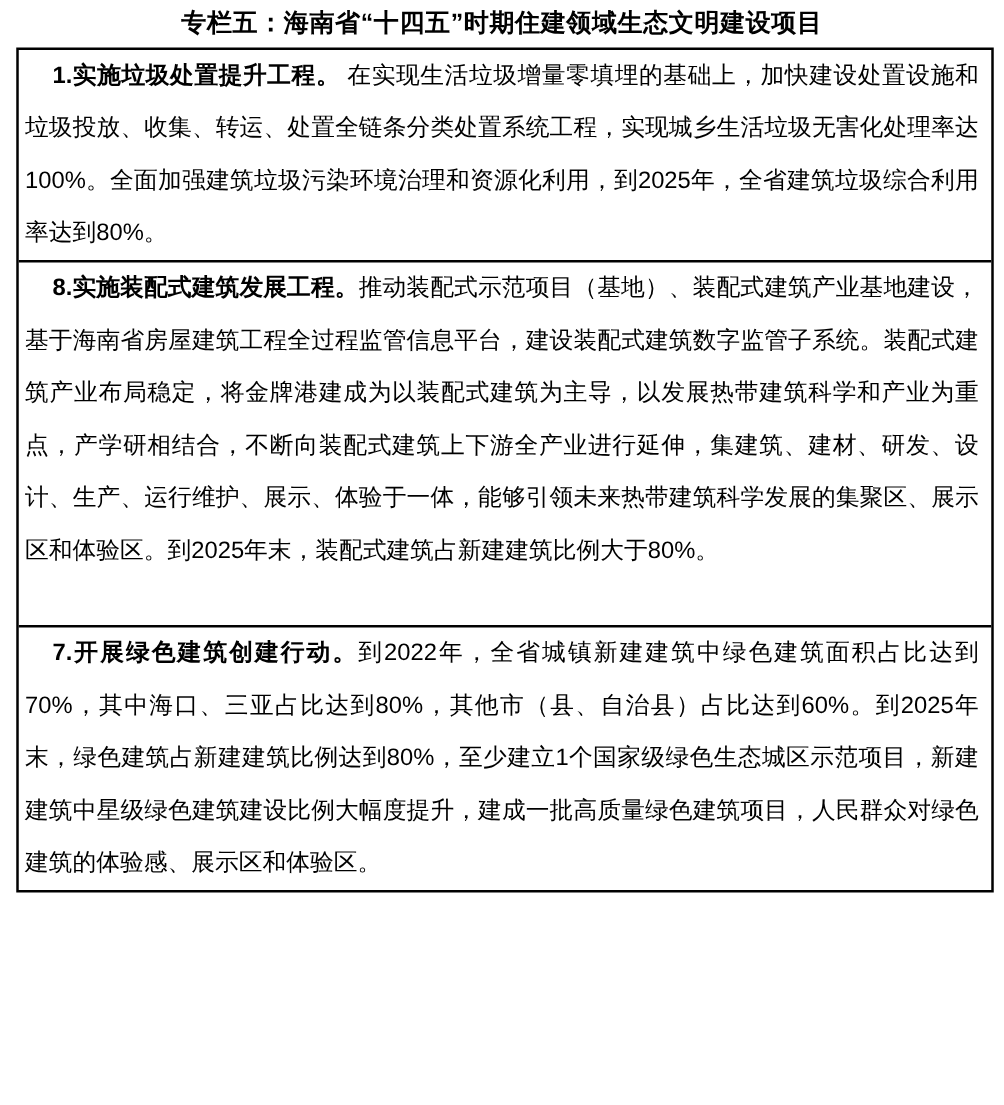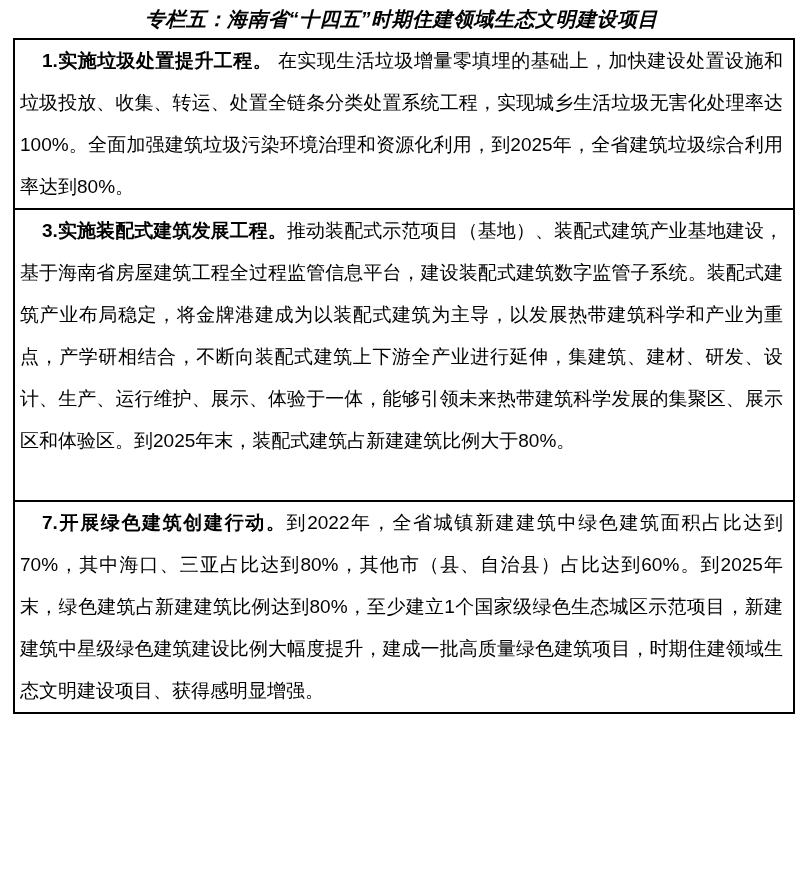--- a/index.html
+++ b/index.html
@@ -15,21 +15,20 @@
     color: #000000;
   }
   .page-title {
     margin: 0 0 7px 0;
     padding-top: 7px;
     text-align: center;
     font-size: 20px;
     line-height: 24px;
     font-weight: bold;
     letter-spacing: 0.5px;
-    font-style: italic;
   }
   .panel {
     margin-left: 13px;
     width: 778px;
     border: 2px solid #000000;
   }
   .section {
     border-bottom: 2px solid #000000;
     padding: 0 10px 0 5px;
     box-sizing: content-box;
@@ -58,21 +57,21 @@
 
 <div class="page-title">专栏五：海南省“十四五”时期住建领域生态文明建设项目</div>
 
 <div class="panel">
 
   <div class="section">
     <p class="para"><span class="heading">1.实施垃圾处置提升工程。</span><span> 在实现生活垃圾增量零填埋的基础上，加快建设处置设施和垃圾投放、收集、转运、处置全链条分类处置系统工程，实现城乡生活垃圾无害化处理率达100%。全面加强建筑垃圾污染环境治理和资源化利用，到2025年，全省建筑垃圾综合利用率达到80%。</span></p>
   </div>
 
   <div class="section">
-    <p class="para"><span class="heading">3.实施装配式建筑发展工程。</span><span>推动装配式示范项目（基地）、装配式建筑产业基地建设，基于海南省房屋建筑工程全过程监管信息平台，建设装配式建筑数字监管子系统。装配式建筑产业布局稳定，将金牌港建成为以装配式建筑为主导，以发展热带建筑科学和产业为重点，产学研相结合，不断向装配式建筑上下游全产业进行延伸，集建筑、建材、研发、设计、生产、运行维护、展示、体验于一体，能够引领未来热带建筑科学发展的集聚区、展示区和体验区。到2025年末，装配式建筑占新建建筑比例大于80%。</span></p>
+    <p class="para"><span class="heading">8.实施装配式建筑发展工程。</span><span>推动装配式示范项目（基地）、装配式建筑产业基地建设，基于海南省房屋建筑工程全过程监管信息平台，建设装配式建筑数字监管子系统。装配式建筑产业布局稳定，将金牌港建成为以装配式建筑为主导，以发展热带建筑科学和产业为重点，产学研相结合，不断向装配式建筑上下游全产业进行延伸，集建筑、建材、研发、设计、生产、运行维护、展示、体验于一体，能够引领未来热带建筑科学发展的集聚区、展示区和体验区。到2025年末，装配式建筑占新建建筑比例大于80%。</span></p>
   </div>
 
   <div class="section">
-    <p class="para"><span class="heading">7.开展绿色建筑创建行动。</span><span>到2022年，全省城镇新建建筑中绿色建筑面积占比达到70%，其中海口、三亚占比达到80%，其他市（县、自治县）占比达到60%。到2025年末，绿色建筑占新建建筑比例达到80%，至少建立1个国家级绿色生态城区示范项目，新建建筑中星级绿色建筑建设比例大幅度提升，建成一批高质量绿色建筑项目，时期住建领域生态文明建设项目、获得感明显增强。</span></p>
+    <p class="para"><span class="heading">7.开展绿色建筑创建行动。</span><span>到2022年，全省城镇新建建筑中绿色建筑面积占比达到70%，其中海口、三亚占比达到80%，其他市（县、自治县）占比达到60%。到2025年末，绿色建筑占新建建筑比例达到80%，至少建立1个国家级绿色生态城区示范项目，新建建筑中星级绿色建筑建设比例大幅度提升，建成一批高质量绿色建筑项目，人民群众对绿色建筑的体验感、展示区和体验区。</span></p>
   </div>
 
 
 </div>
 
 </body></html>

